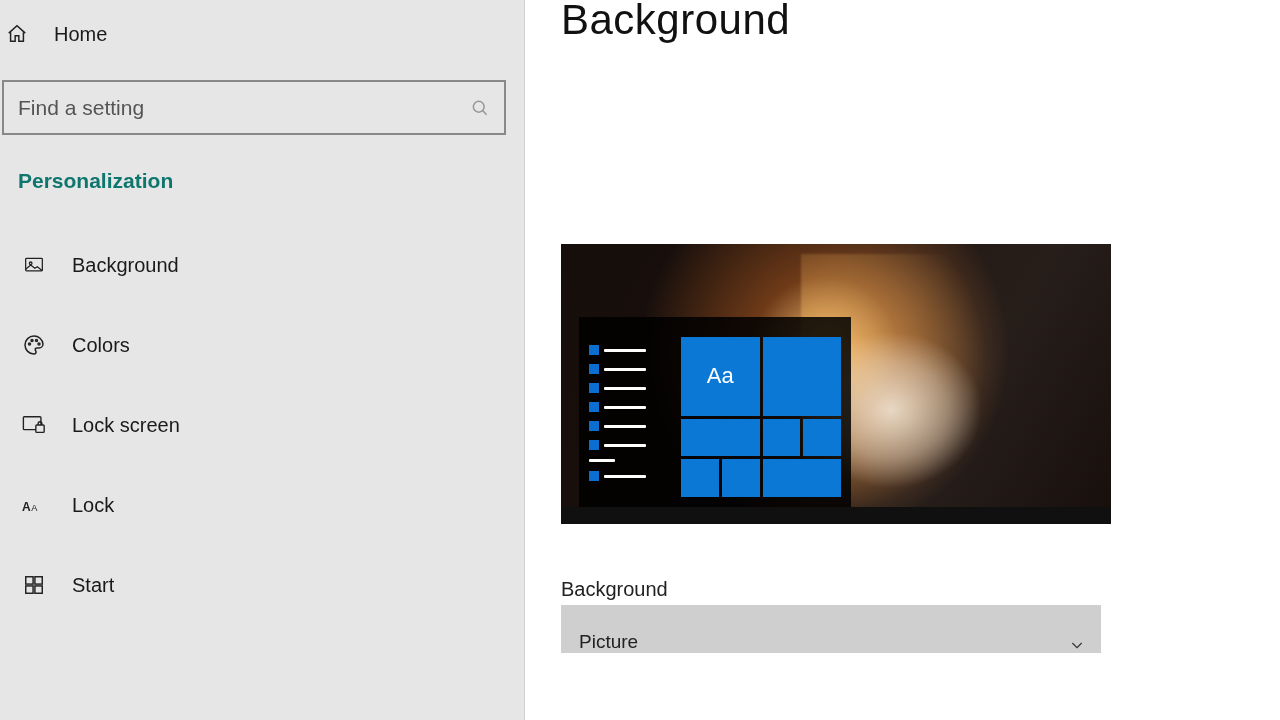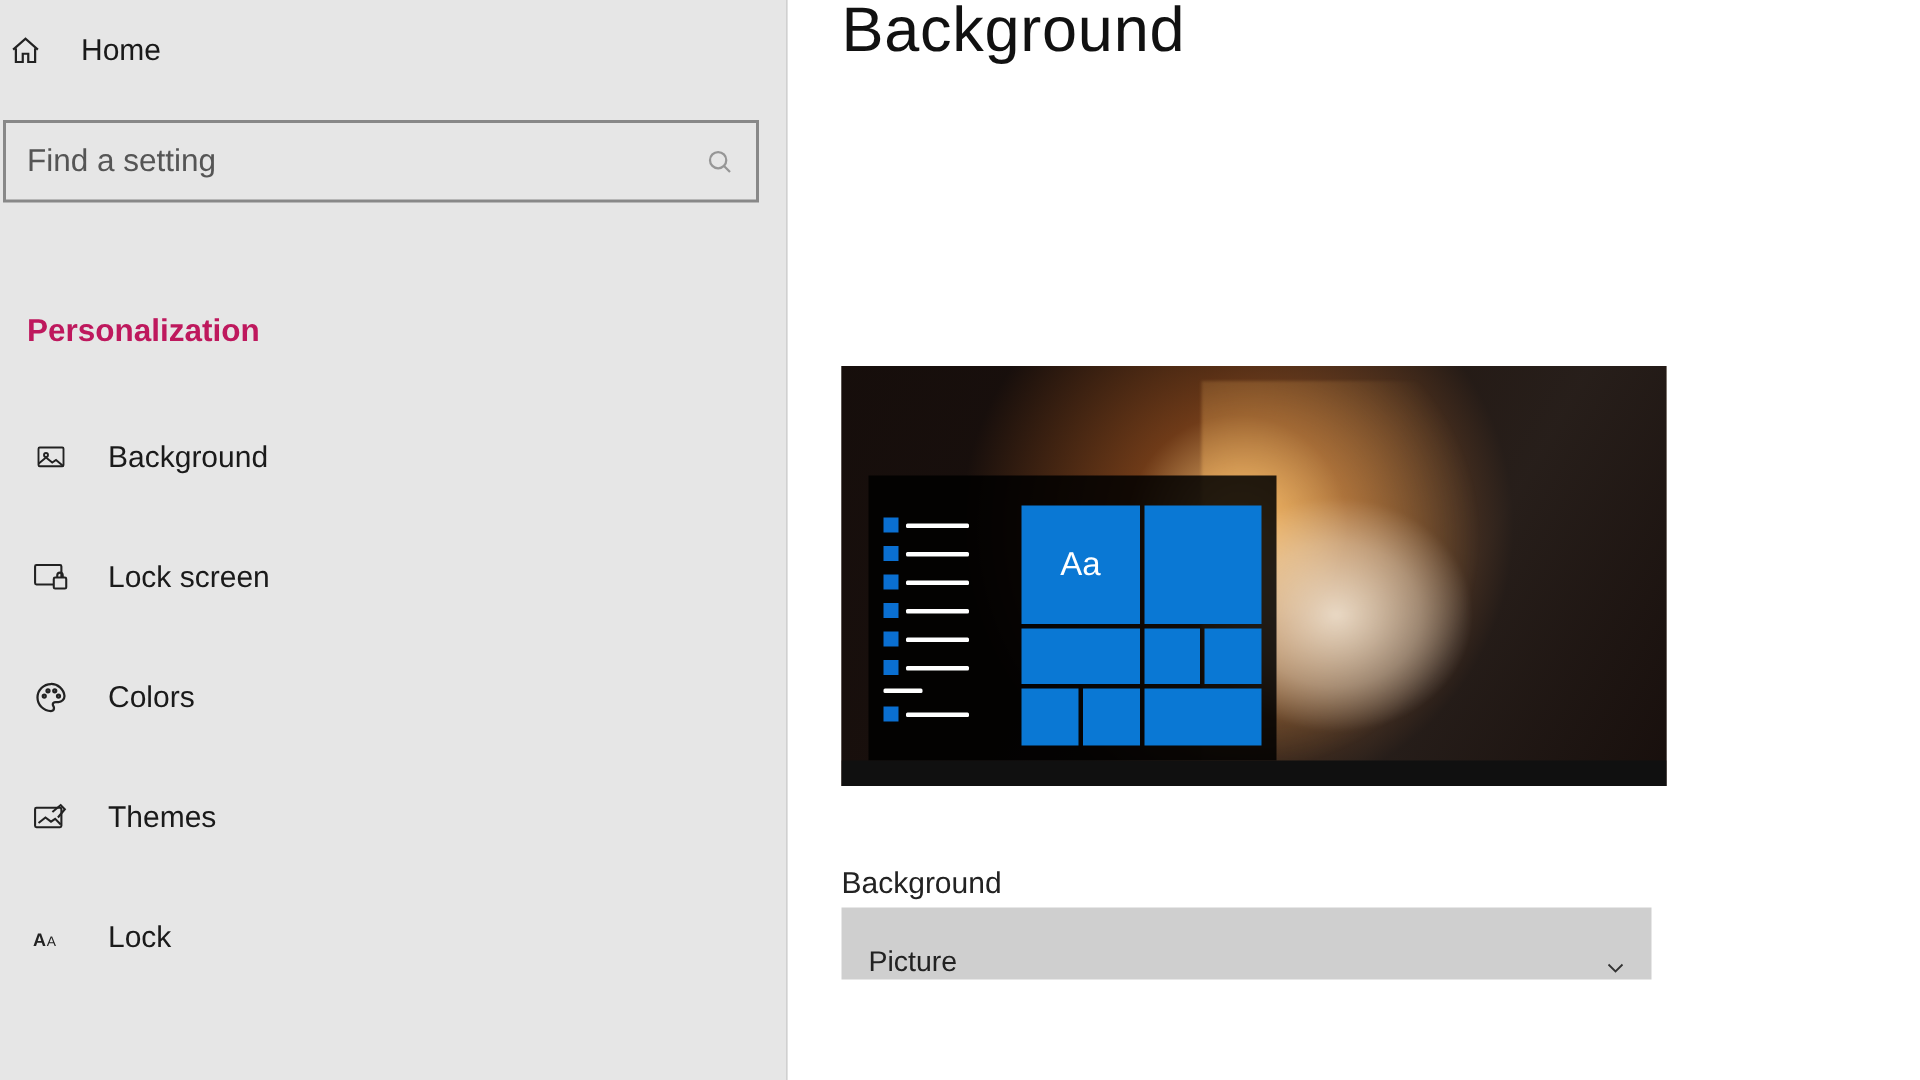--- a/index.html
+++ b/index.html
@@ -45,22 +45,21 @@
     font-size: 21px;
     color: #555;
     font-family: inherit;
   }
   .search-box input::placeholder { color: #555; }
   .search-box .sicon { width: 20px; height: 20px; opacity: .55; }
   .group-header {
     padding: 34px 0 0 18px;
     font-size: 21px;
     font-weight: 600;
-    color: #be185d;
-    margin-top: 40px;
+    color: #0f766e;
   }
   .nav {
     margin-top: 42px;
   }
   .nav-item {
     display: flex; align-items: center;
     height: 60px;
     padding-left: 22px;
     gap: 26px;
     cursor: pointer;
@@ -189,63 +188,64 @@
             <rect x="2" y="4" width="20" height="15" rx="1"></rect>
             <circle cx="8" cy="10" r="1.6"></circle>
               <path d="M2 17l6-5 5 4 3-2 6 5"></path>
           </svg>
         </span>
         <span class="lbl">Background</span>
       </div>
 
       <div class="nav-item">
         <span class="icon">
-          <svg viewBox="0 0 26 22" width="26" height="22" fill="none" stroke="#222" stroke-width="1.5">
-            <rect x="1.5" y="2" width="19" height="14" rx="1"></rect>
-            <rect x="15" y="11" width="9" height="8" rx="1" fill="#e6e6e6"></rect>
-            <path d="M17.5 11v-1.5a2 2 0 0 1 4 0V11"></path>
-          </svg>
-        </span>
-        <span class="lbl">Lock screen</span>
-      </div>
-
-      <div class="nav-item">
-        <span class="icon">
           <svg viewBox="0 0 24 24" width="24" height="24" fill="none" stroke="#222" stroke-width="1.5">
             <path d="M12 3a9 9 0 1 0 0 18c1.5 0 2-1 2-2s-.8-1.5-.8-2.4c0-1 .9-1.6 2-1.6h1.8A4 4 0 0 0 21 11 9 9 0 0 0 12 3Z"></path>
             <circle cx="7.5" cy="11" r="1"></circle>
               <circle cx="10" cy="7.5" r="1"></circle>
               <circle cx="14.5" cy="7.5" r="1"></circle>
               <circle cx="17" cy="11" r="1"></circle>
           </svg>
         </span>
         <span class="lbl">Colors</span>
       </div>
 
       <div class="nav-item">
         <span class="icon">
           <svg viewBox="0 0 26 22" width="26" height="22" fill="none" stroke="#222" stroke-width="1.5">
-            <rect x="1.5" y="4" width="19" height="14" rx="1"></rect>
-            <path d="M14 7l6-5 3 3-5 6"></path>
-            <path d="M4 15l5-4 4 3 3-2 4 4"></path>
-          </svg>
-        </span>
-        <span class="lbl">Themes</span>
-      </div>
+            <rect x="1.5" y="2" width="19" height="14" rx="1"></rect>
+            <rect x="15" y="11" width="9" height="8" rx="1" fill="#e6e6e6"></rect>
+            <path d="M17.5 11v-1.5a2 2 0 0 1 4 0V11"></path>
+          </svg>
+        </span>
+        <span class="lbl">Lock screen</span>
+      </div>
+
 
       <div class="nav-item">
         <span class="icon">
           <svg viewBox="0 0 26 22" width="26" height="22" fill="#222">
             <text x="0" y="17" font-family="Segoe UI, sans-serif" font-size="13" font-weight="600">A</text>
             <text x="10" y="17" font-family="Segoe UI, sans-serif" font-size="10">A</text>
           </svg>
         </span>
         <span class="lbl">Lock</span>
       </div>
 
+      <div class="nav-item">
+        <span class="icon">
+          <svg viewBox="0 0 24 24" width="22" height="22" fill="none" stroke="#222" stroke-width="1.6">
+            <rect x="3" y="3" width="8" height="8"></rect>
+              <rect x="13" y="3" width="8" height="8"></rect>
+            <rect x="3" y="13" width="8" height="8"></rect>
+              <rect x="13" y="13" width="8" height="8"></rect>
+          </svg>
+        </span>
+        <span class="lbl">Start</span>
+      </div>
     </nav>
   </aside>
 
   <main class="main">
     <h1 class="page-title">Background</h1>
 
     <div class="preview">
       <div class="start-panel">
         <div class="sp-list">
           <div class="row">

